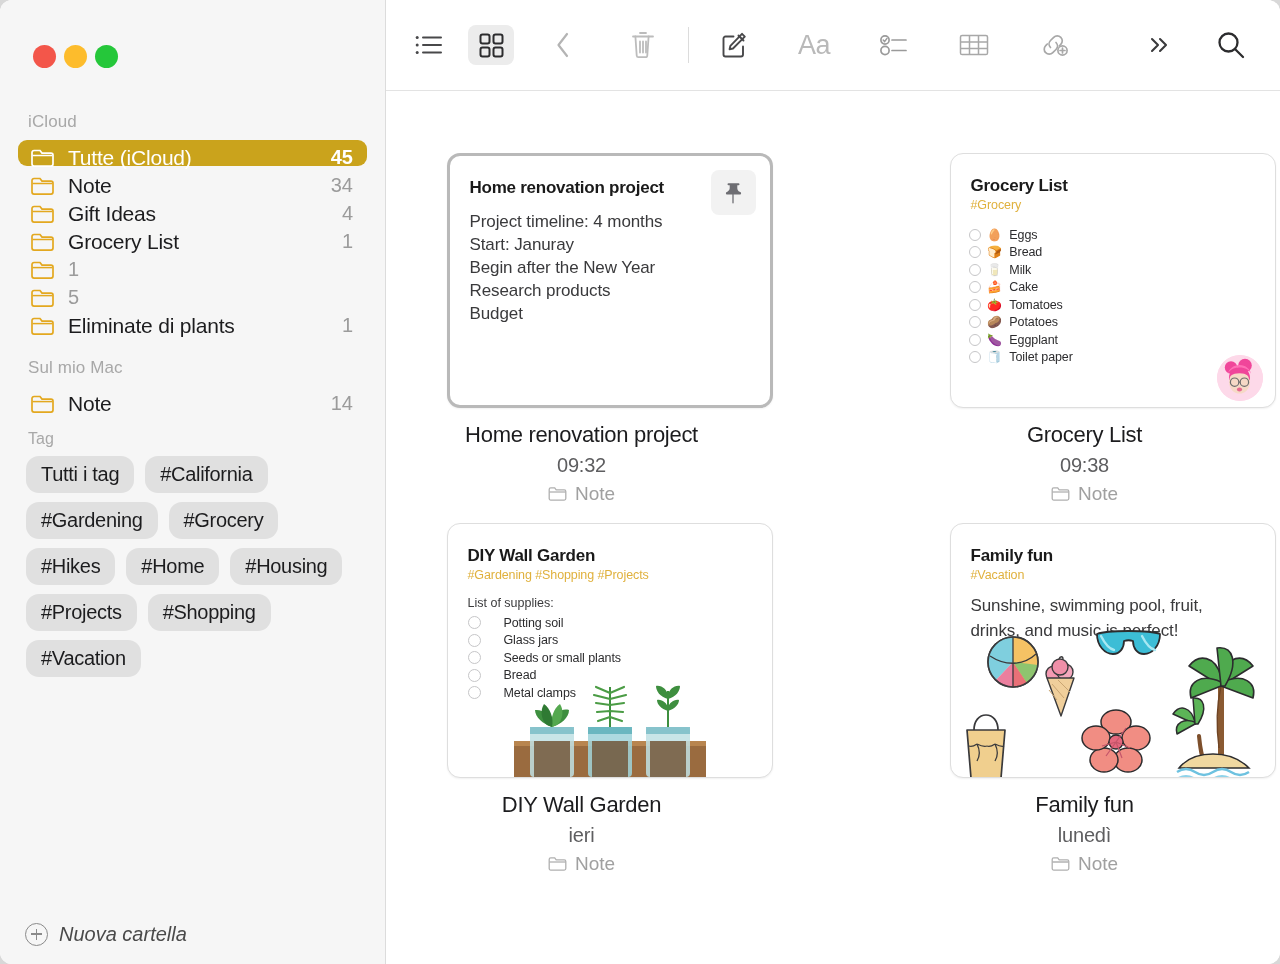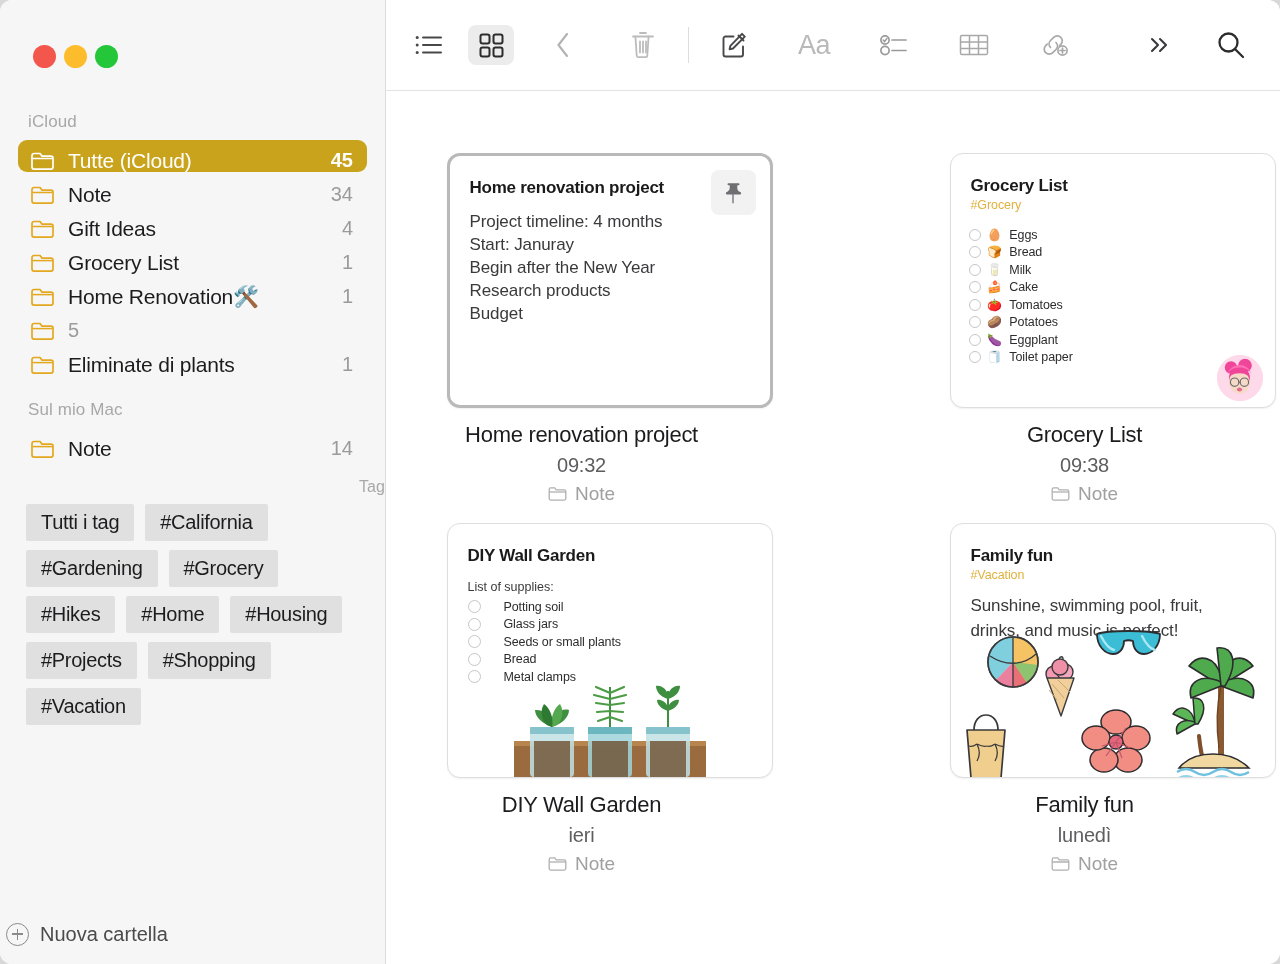--- a/index.html
+++ b/index.html
@@ -37,25 +37,25 @@
   .light.yellow { background: #fdbc2c; }
   .light.green  { background: #25c73a; }
 
   .sb-scroll { flex: 1 1 auto; overflow: hidden; padding: 0 0 0 0; margin-top: 28px; }
 
   .sb-section-title {
     font-size: 17px; color: #a8a8a8; font-weight: 400;
     padding: 6px 0 6px 28px; letter-spacing: .1px;
   }
   .sb-section-title.mac { padding-top: 22px; }
-  .sb-section-title.tag { padding-top: 16px; padding-bottom: 4px; font-size: 16px; text-align: right; }
+  .sb-section-title.tag { padding-top: 16px; padding-bottom: 4px; font-size: 16px; }
 
   .folder-row {
     display: flex; align-items: center;
-    height: 32px; margin: 2px 18px; padding: 9px 14px 0 12px;
+    height: 26px; margin: 2px 18px; padding: 9px 14px 0 12px;
     border-radius: 9px; gap: 13px; cursor: default;
   }
   .folder-row .fname {
     flex: 1 1 auto; font-size: 21px; color: #1c1c1e;
     white-space: nowrap; overflow: hidden; text-overflow: ellipsis;
     letter-spacing: -.2px;
   }
   .folder-row .fcount { font-size: 20px; color: #9b9b9b; }
   .folder-row.selected { background: #caa31c; }
   .folder-row.selected .fname,
@@ -63,28 +63,28 @@
   .folder-row.selected .fcount { font-weight: 700; }
 
   .folder-ico { width: 25px; height: 20px; flex: 0 0 25px; }
   .folder-ico svg { display: block; }
 
   .tag-wrap {
     display: flex; flex-wrap: wrap; gap: 9px 11px;
     padding: 4px 24px 0 26px;
   }
   .tag-chip {
-    background: #e0e0e0; border-radius: 2px;
+    background: #e0e0e0; border-radius: 13px;
     padding: 7px 15px; font-size: 20px; color: #1c1c1e;
     letter-spacing: -.3px; white-space: nowrap;
   }
 
   .sb-footer {
     height: 54px; display: flex; align-items: center; gap: 11px;
-    padding: 0 0 6px 6px; font-size: 20px; color: #4a4a4a;
+    padding: 0 0 6px 25px; font-size: 20px; color: #4a4a4a; font-style: italic;
   }
   .plus-circle {
     width: 23px; height: 23px; border-radius: 50%;
     border: 1.6px solid #8a8a8a; position: relative; flex: 0 0 23px;
   }
   .plus-circle::before, .plus-circle::after {
     content: ""; position: absolute; background: #8a8a8a;
   }
   .plus-circle::before { left: 5px; right: 5px; top: 9.6px; height: 1.6px; }
   .plus-circle::after  { top: 5px; bottom: 5px; left: 9.6px; width: 1.6px; }
@@ -258,21 +258,20 @@
         <span class="fcount">1</span>
       </div>
 
       <div class="folder-row">
         <span class="folder-ico">
           <svg width="25" height="20" viewBox="0 0 25 20">
               <path d="M2 4.5a2 2 0 0 1 2-2h6l2 2.6h9a2 2 0 0 1 2 2v9a2 2 0 0 1-2 2H4a2 2 0 0 1-2-2z" fill="none" stroke="#e3a81f" stroke-width="1.7"></path>
               <path d="M2.6 7.6h19.8" stroke="#e3a81f" stroke-width="1.5"></path>
             </svg>
         </span>
-        <span class="fname">Home Renovation🛠️</span>
         <span class="fcount">1</span>
       </div>
 
       <div class="folder-row">
         <span class="folder-ico">
           <svg width="25" height="20" viewBox="0 0 25 20">
               <path d="M2 4.5a2 2 0 0 1 2-2h6l2 2.6h9a2 2 0 0 1 2 2v9a2 2 0 0 1-2 2H4a2 2 0 0 1-2-2z" fill="none" stroke="#e3a81f" stroke-width="1.7"></path>
               <path d="M2.6 7.6h19.8" stroke="#e3a81f" stroke-width="1.5"></path>
             </svg>
         </span>
@@ -546,20 +545,21 @@
                 </svg>
             </span>
             <span>Note</span>
           </div>
         </div>
       </div>
 
       <div class="note-cell" style="margin-top:18px;">
         <div class="note-card">
           <div class="nc-title">DIY Wall Garden</div>
+          <div class="nc-tags">#Gardening #Shopping #Projects</div>
           <div class="supplies-label">List of supplies:</div>
           <div class="check-list wide" style="padding-top:0">
             <div class="check-row">
               <span class="check-circle"></span>
               <span>Potting soil</span>
             </div>
             <div class="check-row">
               <span class="check-circle"></span>
               <span>Glass jars</span>
             </div>

